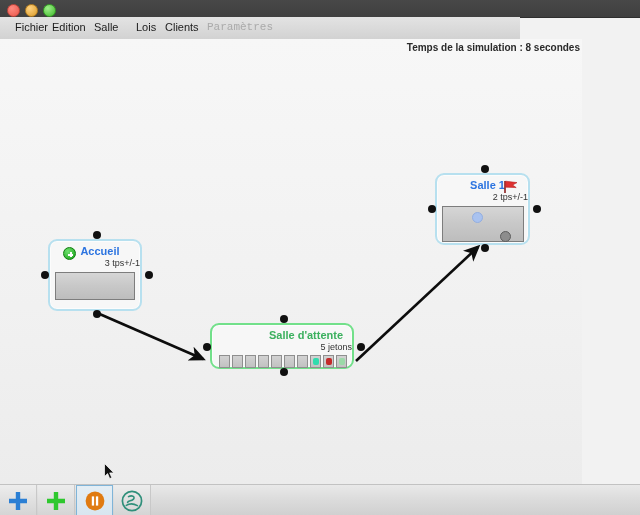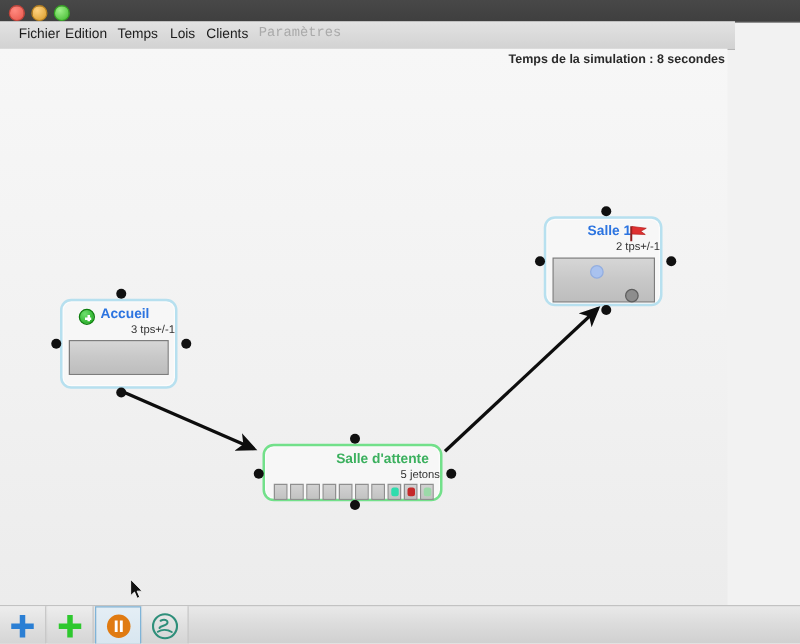--- a/index.html
+++ b/index.html
@@ -34,21 +34,21 @@
     border-radius: 50%;
   }
   .traffic.close   { left: 7px;  background: radial-gradient(circle at 35% 30%, #ff8a80, #e8564a); border: 1px solid #c4453c; }
   .traffic.min     { left: 25px; background: radial-gradient(circle at 35% 30%, #ffd27f, #d99b2a); border: 1px solid #b88120; }
   .traffic.max     { left: 43px; background: radial-gradient(circle at 35% 30%, #9ff08a, #3fb82c); border: 1px solid #35a024; }
 
   
   .menubar {
     position: absolute;
     left: 0; top: 17px;
-    width: 588px; height: 22px;
+    width: 520px; height: 22px;
     background: linear-gradient(to bottom, #e3e3e3 0%, #d2d2d2 100%);
     border-bottom: 1px solid #b6b6b6;
   }
   .menu-item {
     position: absolute;
     top: 3px;
     font-size: 11px;
     color: #1c1c1c;
     padding: 1px 5px;
     white-space: nowrap;
@@ -209,21 +209,21 @@
 
   <div class="titlebar">
     <div class="traffic close"></div>
     <div class="traffic min"></div>
     <div class="traffic max"></div>
   </div>
 
   <div class="menubar">
     <div class="menu-item" style="left:10px">Fichier</div>
     <div class="menu-item" style="left:47px">Edition</div>
-    <div class="menu-item" style="left:89px">Temps</div>
+    <div class="menu-item" style="left:89px">Salle</div>
     <div class="menu-item" style="left:131px">Lois</div>
     <div class="menu-item" style="left:160px">Clients</div>
     <div class="menu-item disabled" style="left:202px">Paramètres</div>
   </div>
 
   <div class="canvas">
 
     <div class="status-block">
       <div>Temps de la simulation : 8 secondes</div>
     </div>
@@ -259,21 +259,21 @@
       <div class="node-body" style="width:82px; height:36px;">
         <div class="agent-dot blue" style="left:29px; top:5px; width:9px; height:9px;"></div>
         <div class="agent-dot grey" style="left:57px; top:24px; width:9px; height:9px;"></div>
       </div>
       <div class="handle" style="left:44px; top:-10px;"></div>
       <div class="handle" style="left:-9px; top:30px;"></div>
       <div class="handle" style="left:96px; top:30px;"></div>
       <div class="handle" style="left:44px; top:69px;"></div>
     </div>
 
-    <div class="node green" style="left:210px; top:316px; width:144px; height:46px;padding-left:48px;">
+    <div class="node green" style="left:210px; top:284px; width:144px; height:46px;padding-left:48px;">
       <div class="node-title">Salle d'attente</div>
       <div class="node-sub">5 jetons</div>
       <div class="token-row" id="token-row" style="left:7px; top:30px;">
           <div class="token-cell"></div>
           <div class="token-cell"></div>
           <div class="token-cell"></div>
           <div class="token-cell"></div>
           <div class="token-cell"></div>
           <div class="token-cell"></div>
           <div class="token-cell"></div>

